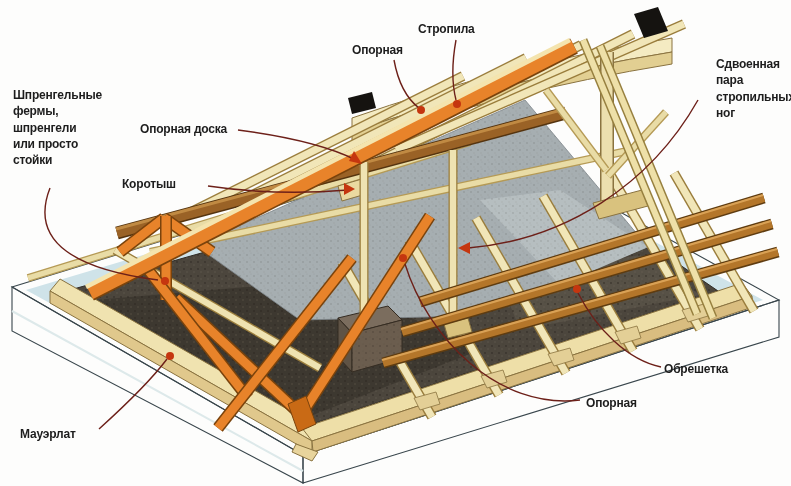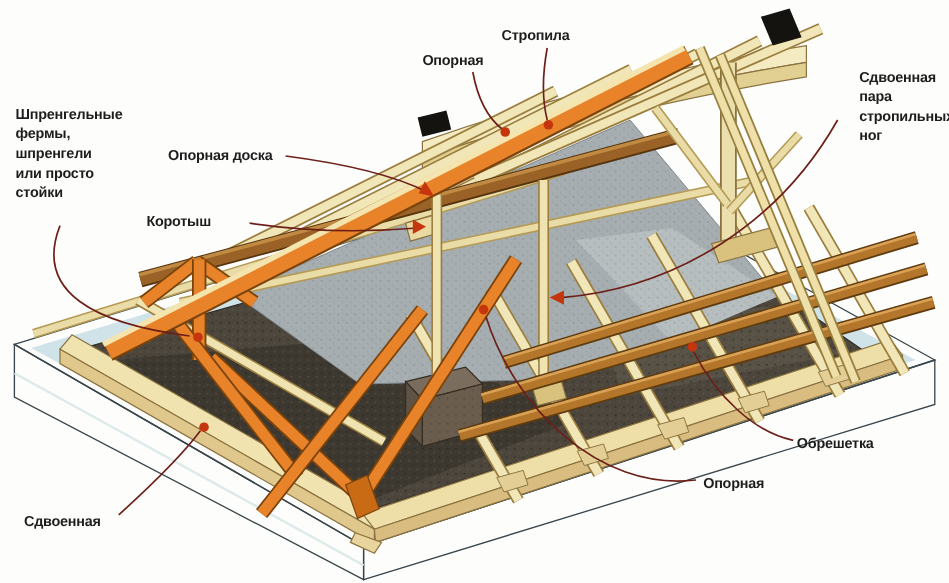--- a/index.html
+++ b/index.html
@@ -243,15 +243,15 @@
 или просто
 стойки</div>
 <div class="lbl" style="left:140px;top:121px;">Опорная доска</div>
 <div class="lbl" style="left:122px;top:176px;text-align:center;">Коротыш</div>
 <div class="lbl" style="left:352px;top:42px;">Опорная</div>
 <div class="lbl" style="left:418px;top:21px;">Стропила</div>
 <div class="lbl" style="left:716px;top:56px;">Сдвоенная пара
 стропильных ног</div>
 <div class="lbl" style="left:664px;top:361px;">Обрешетка</div>
 <div class="lbl" style="left:586px;top:395px;">Опорная</div>
-<div class="lbl" style="left:20px;top:426px;">Сдвоенная</div>
+<div class="lbl" style="left:20px;top:426px;">Мауэрлат</div>
 
 </div>
 
 </body></html>

